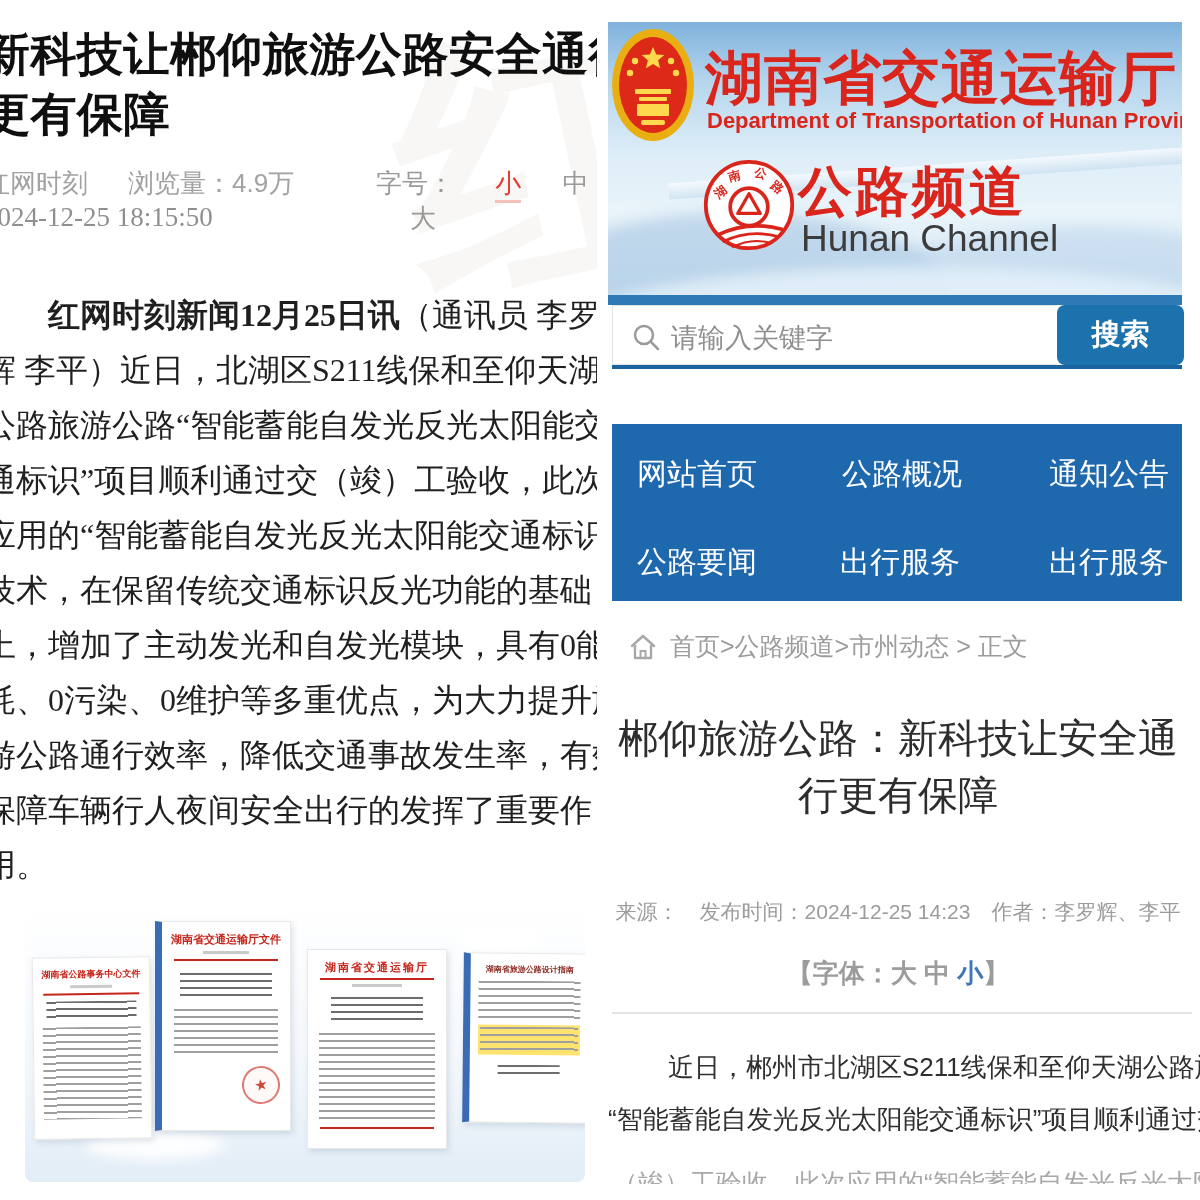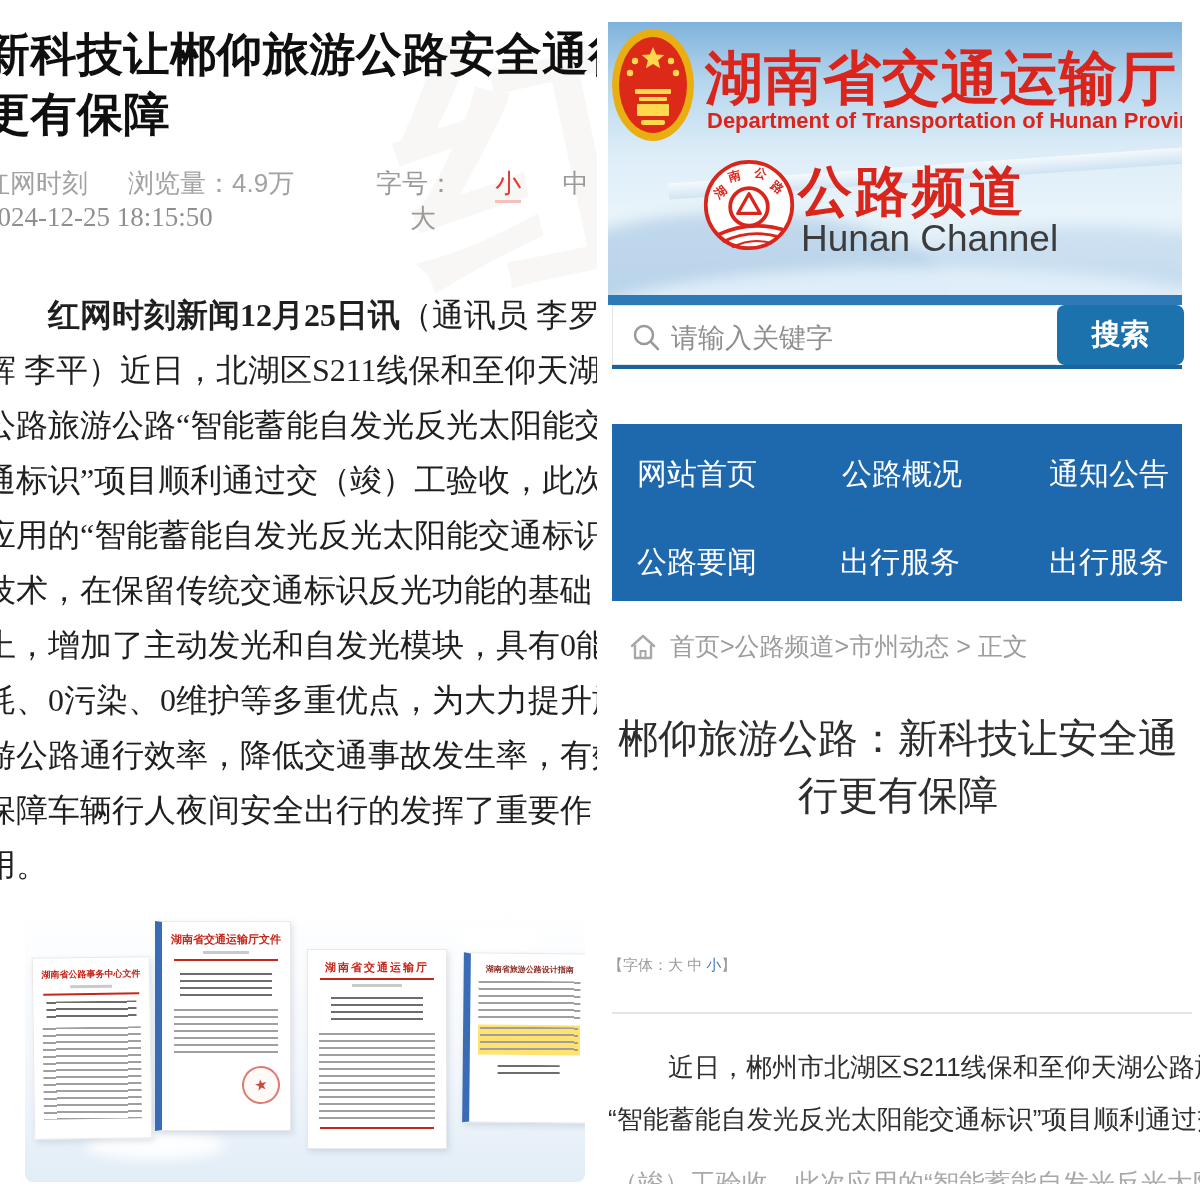--- a/index.html
+++ b/index.html
@@ -71,21 +71,21 @@
   .rp-search-underline { position:absolute; left:4px; top:365px; width:570px; height:4px; background:#19649f; }
   .rp-nav { position:absolute; left:4px; top:424px; width:570px; height:177px; background:#1e68ae; }
   .nav-item { position:absolute; color:#fff; font-size:30px; white-space:nowrap; cursor:pointer; }
   .nv1 { left:25px;  top:30px; }  .nv2 { left:230px; top:30px; }  .nv3 { left:437px; top:30px; }
   .nv4 { left:25px;  top:118px; } .nv5 { left:228px; top:118px; } .nv6 { left:437px; top:118px; }
   .rp-breadcrumb { position:absolute; left:20px; top:630px; display:flex; align-items:center; color:#9c9c9c; font-size:25px; }
   .rp-breadcrumb svg { margin-right:12px; }
   .rp-title { position:absolute; left:0; top:710px; width:580px; text-align:center; color:#2d2d2d; }
   .rp-title-line { font-size:40px; font-weight:normal; line-height:57px; white-space:nowrap; }
   .rp-meta { position:absolute; left:0; top:898px; width:580px; text-align:center; font-size:21px; color:#9c9c9c; white-space:nowrap; }
-  .rp-fontrow { position:absolute; left:0; top:956px; width:580px; font-size:15px; color:#9c9c9c; }
+  .rp-fontrow { position:absolute; left:0; top:956px; width:580px; text-align:center; font-size:26px; color:#9c9c9c;font-weight:bold; }
   .rp-fontrow .fblue { color:#3f76b6; cursor:pointer; }
   .rp-divider { position:absolute; left:4px; top:1012px; width:580px; height:2px; background:#e4e4e4; }
   .rp-body { position:absolute; left:0; top:1014px; width:592px; height:170px; overflow:hidden; }
   .rp-line { position:absolute; left:4px; font-size:26px; color:#2f2f2f; white-space:nowrap; }
   .rl1 { top:36px; text-indent:56px; }
   .rl2 { top:88px; left:0; }
   .rl3 { top:152px; color:#a8a8a8; }
 </style>
 </head>
 <body>
@@ -243,20 +243,21 @@
         <rect x="12.5" y="19" width="5" height="7" fill="none" stroke="#a8a8a8" stroke-width="2"></rect>
       </svg>
       <span>首页&gt;公路频道&gt;市州动态 &gt; 正文</span>
     </div>
 
     <div class="rp-title">
       <div class="rp-title-line">郴仰旅游公路：新科技让安全通</div>
       <div class="rp-title-line">行更有保障</div>
     </div>
 
+    <div class="rp-meta">来源：　发布时间：2024-12-25 14:23　作者：李罗辉、李平</div>
 
     <div class="rp-fontrow"><span>【字体：大 中 </span><span class="fblue">小</span><span>】</span></div>
 
     <div class="rp-divider"></div>
 
     <div class="rp-body">
       <div class="rp-line rl1">近日，郴州市北湖区S211线保和至仰天湖公路旅游公路</div>
       <div class="rp-line rl2">“智能蓄能自发光反光太阳能交通标识”项目顺利通过交</div>
       <div class="rp-line rl3">（竣）工验收，此次应用的“智能蓄能自发光反光太阳能</div>
     </div>

